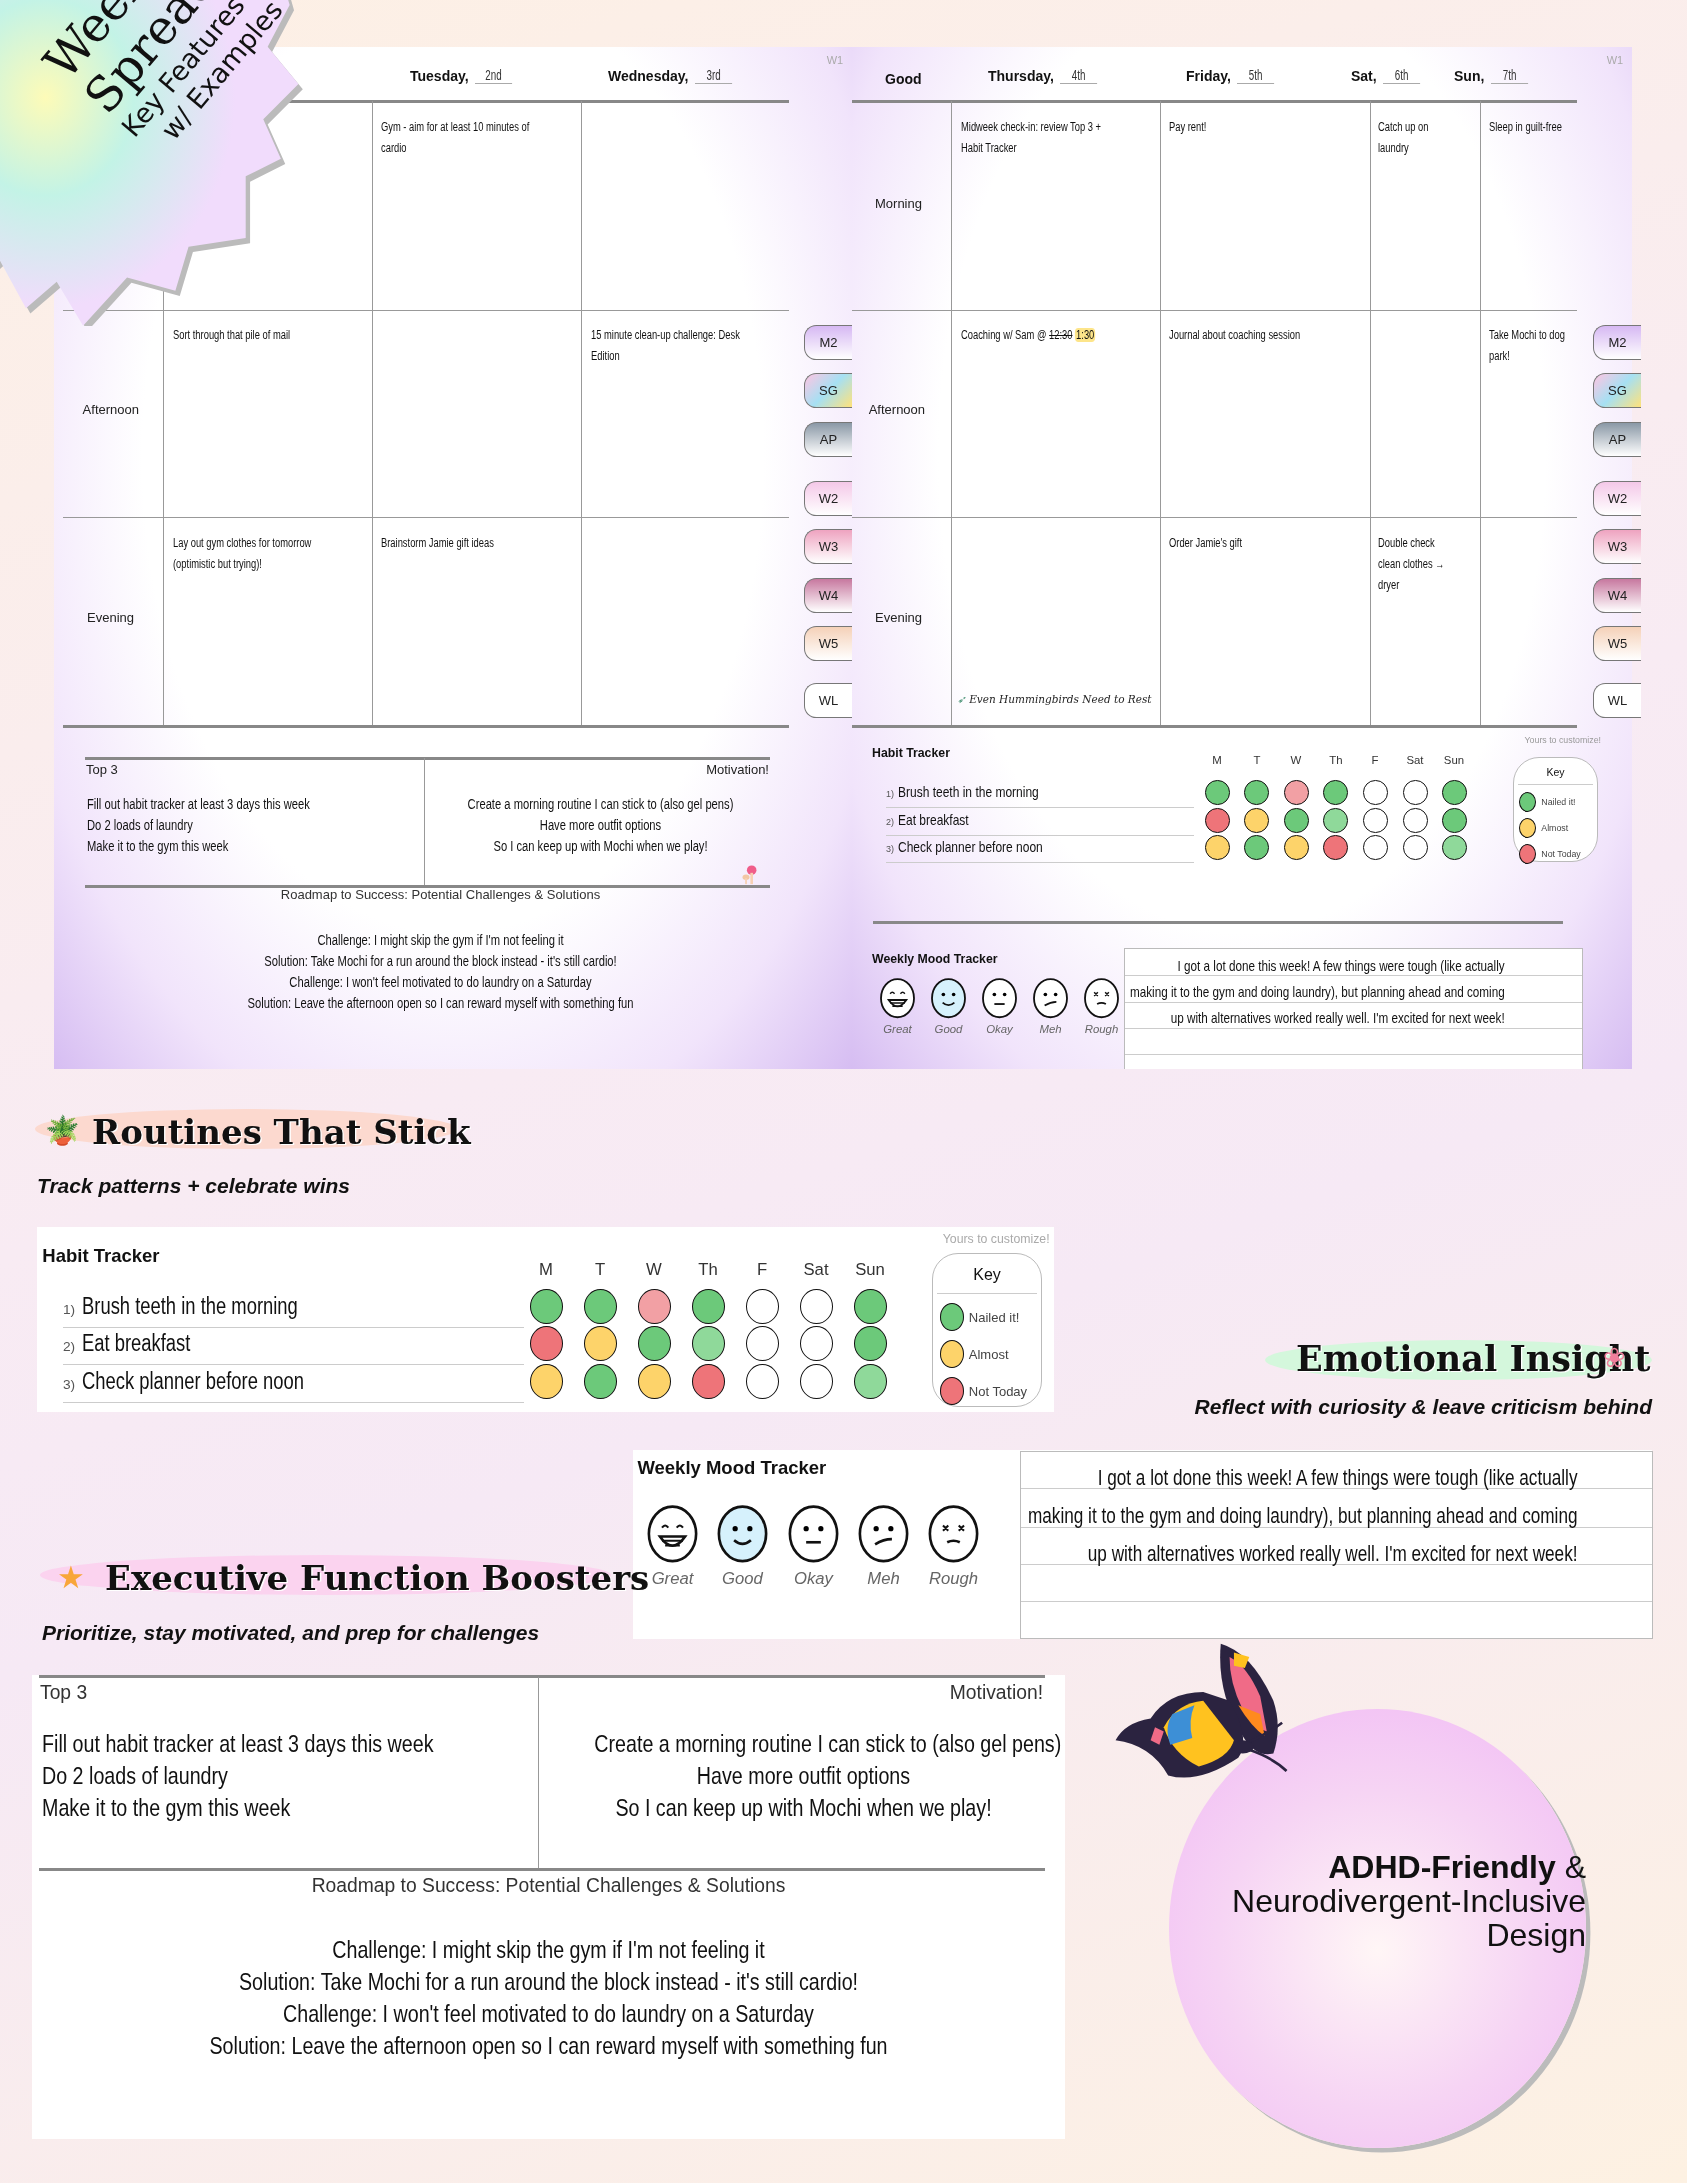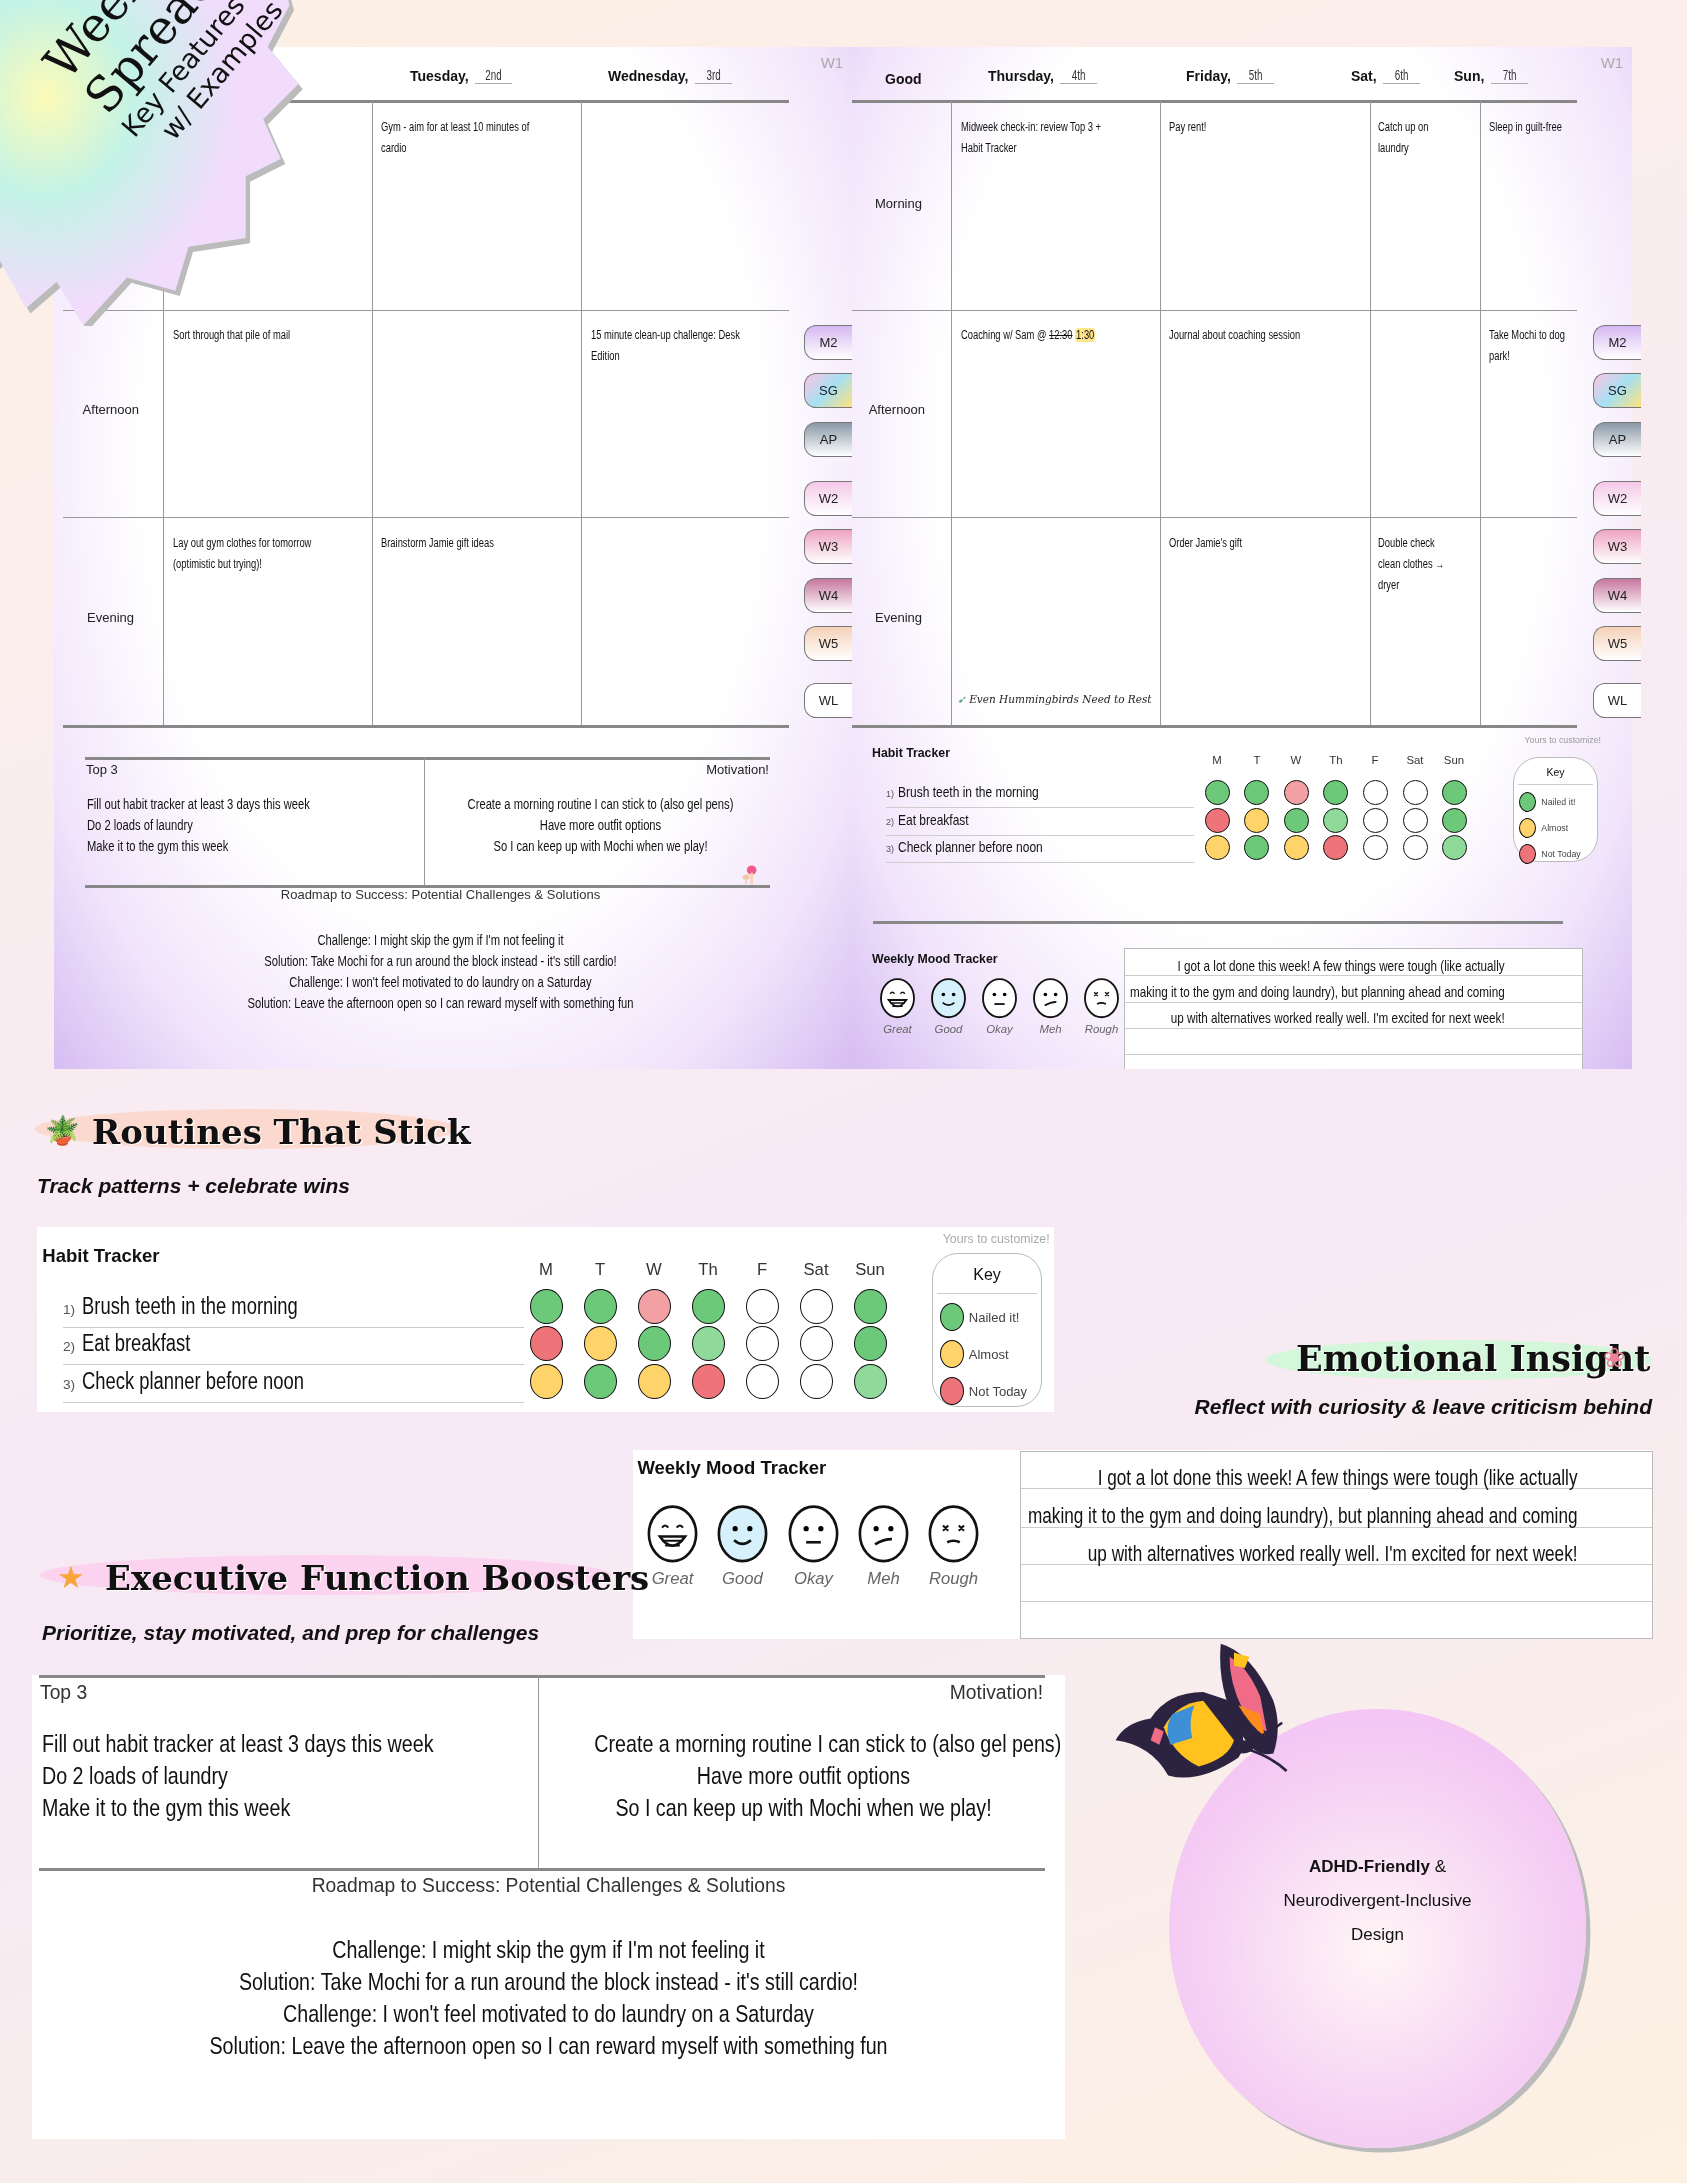--- a/index.html
+++ b/index.html
@@ -5,21 +5,21 @@
   html,body{margin:0;padding:0;}
   body{width:1687px;height:2183px;position:relative;overflow:hidden;
     background:linear-gradient(160deg,#fdf0e4 0%,#f8ebf3 45%,#f6e9f5 60%,#fdf1e2 100%);
     font-family:"Liberation Sans",sans-serif;color:#111;}
   .abs{position:absolute;}
   .page{position:absolute;background:#fff;overflow:hidden;}
   .page.left{left:54px;top:47px;width:798px;height:1022px;
     background:radial-gradient(ellipse at 50% 40%,#fff 55%,#f1e4fb 80%,#d6bdf2 100%);}
   .page.right{left:852px;top:47px;width:780px;height:1022px;
     background:radial-gradient(ellipse at 50% 40%,#fff 55%,#f1e4fb 80%,#d6bdf2 100%);}
-  .w1{position:absolute;top:6.6px;right:8.8px;font-size:15px;color:#aaa;}
+  .w1{position:absolute;top:6.6px;right:8.8px;font-size:11px;color:#aaa;}
   .dayhdr{position:absolute;top:20px;font-size:14px;font-weight:bold;display:flex;align-items:flex-end;gap:6.2px;}
   .dayhdr .date{display:inline-block;min-width:53px;border-bottom:1.3px solid #aaa;font-weight:normal;font-size:14px;text-align:center;font-family:"Liberation Sans",sans-serif;color:#333;transform:scaleX(.7);transform-origin:left bottom;}
   .hline{position:absolute;height:2.6px;background:#888;}
   .hline.thin{height:1.3px;background:#999;}
   .vline{position:absolute;width:0.9px;background:#999;}
   .slot{position:absolute;font-size:13px;color:#222;}
   .cell{position:absolute;font-size:12px;line-height:21px;color:#111;font-family:"Liberation Sans Narrow","Liberation Sans",sans-serif;}
   .cell .t{display:block;transform:scaleX(.78);transform-origin:left top;white-space:pre-line;}
   .tabs{position:absolute;width:48px;}
   .tab{position:absolute;left:0;width:48px;height:35px;border:1.8px solid #777;border-right:none;border-radius:12.3px 0 0 12.3px;font-size:13px;display:flex;align-items:center;justify-content:center;color:#222;box-sizing:border-box;}
@@ -457,21 +457,21 @@
   <div class="abs" style="left:0;width:1033px;top:259px;text-align:center;">
     <div class="hand-line" style="font-size:24.6px;line-height:32px;white-space:nowrap;">Challenge: I might skip the gym if I'm not feeling it</div>
     <div class="hand-line" style="font-size:24.6px;line-height:32px;white-space:nowrap;">Solution: Take Mochi for a run around the block instead - it's still cardio!</div>
     <div class="hand-line" style="font-size:24.6px;line-height:32px;white-space:nowrap;">Challenge: I won't feel motivated to do laundry on a Saturday</div>
     <div class="hand-line" style="font-size:24.6px;line-height:32px;white-space:nowrap;">Solution: Leave the afternoon open so I can reward myself with something fun</div>
   </div>
 </div>
 
 <div class="abs" style="left:1169px;top:1709px;width:417px;height:439px;border-radius:50%;
   background:radial-gradient(circle at 50% 55%,#fff6f6 0%,#f6d4f4 50%,#f0b7f5 100%);box-shadow:4.4px 4.4px 0 #bbb;">
-  <div class="abs" style="left:0;width:417px;top:141px;text-align:center;font-size:17px;line-height:34px;">
+  <div class="abs" style="left:0;width:417px;top:141px;text-align:right;font-size:32px;line-height:34px;">
     <div><b>ADHD-Friendly</b><span> &amp;</span></div>
     <div>Neurodivergent-Inclusive</div>
     <div>Design</div>
   </div>
 </div>
 <div class="abs" style="left:1098px;top:1626px;">
   <svg width="228" height="176" viewBox="0 0 520 400">
     <path d="M280 40 Q350 60 400 170 Q420 230 400 290 Q360 300 330 250 Q270 150 280 40 Z" fill="#2b2340"></path>
     <path d="M300 70 Q340 90 370 160 L385 240 Q350 230 330 190 Q300 130 300 70 Z" fill="#f06b87"></path>
     <path d="M320 180 Q350 230 380 250 L370 200 Z" fill="#ff8a1f"></path>

